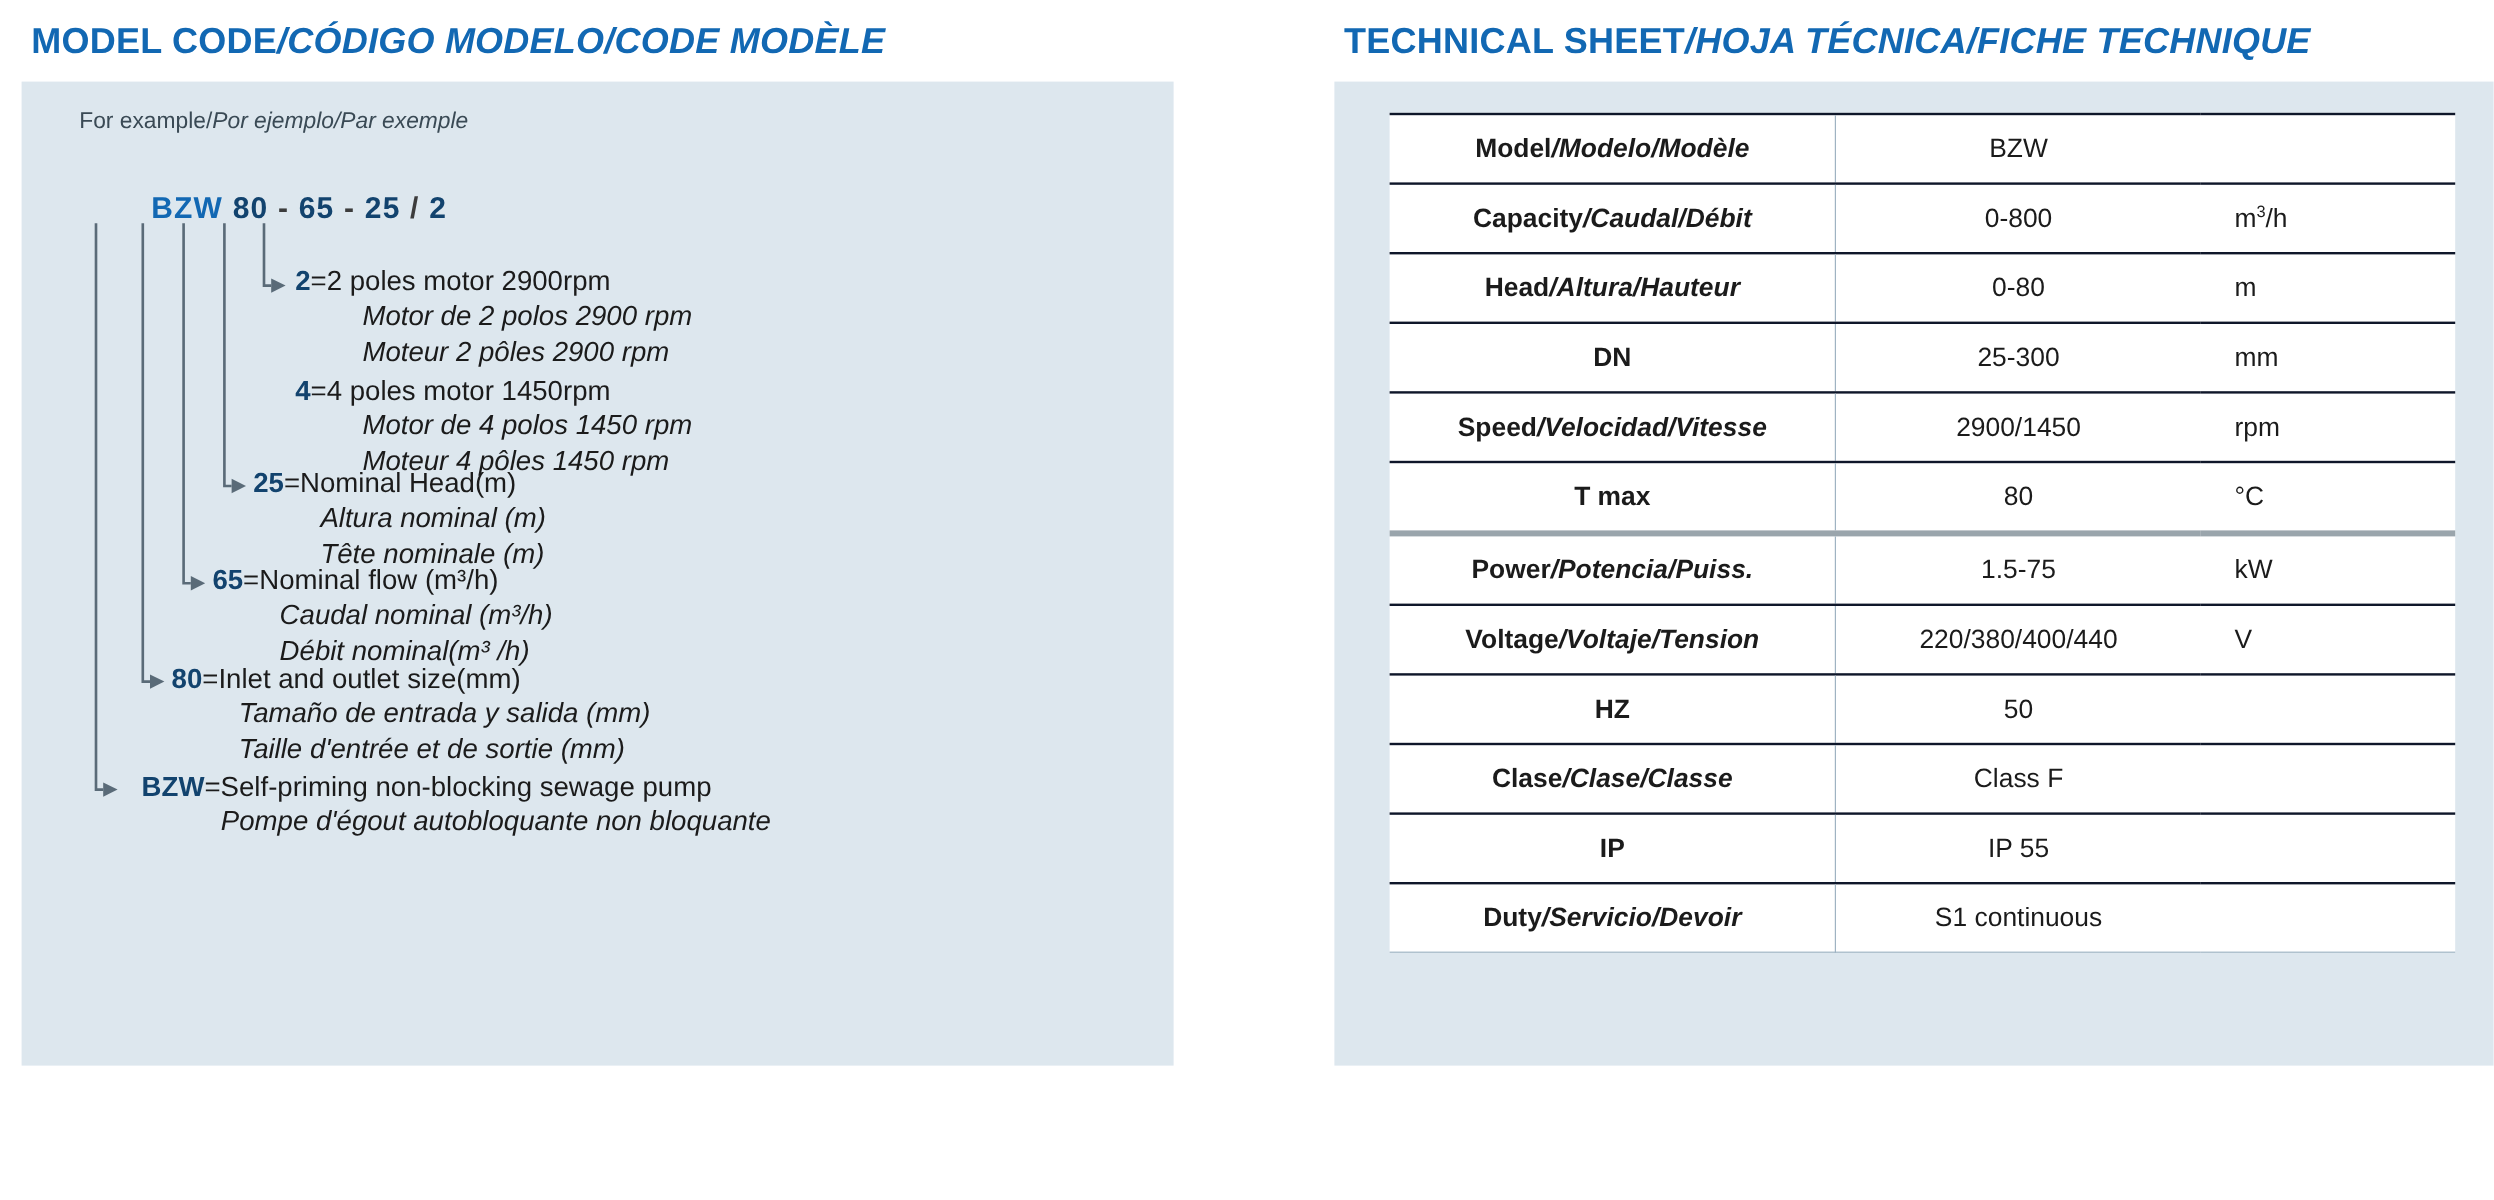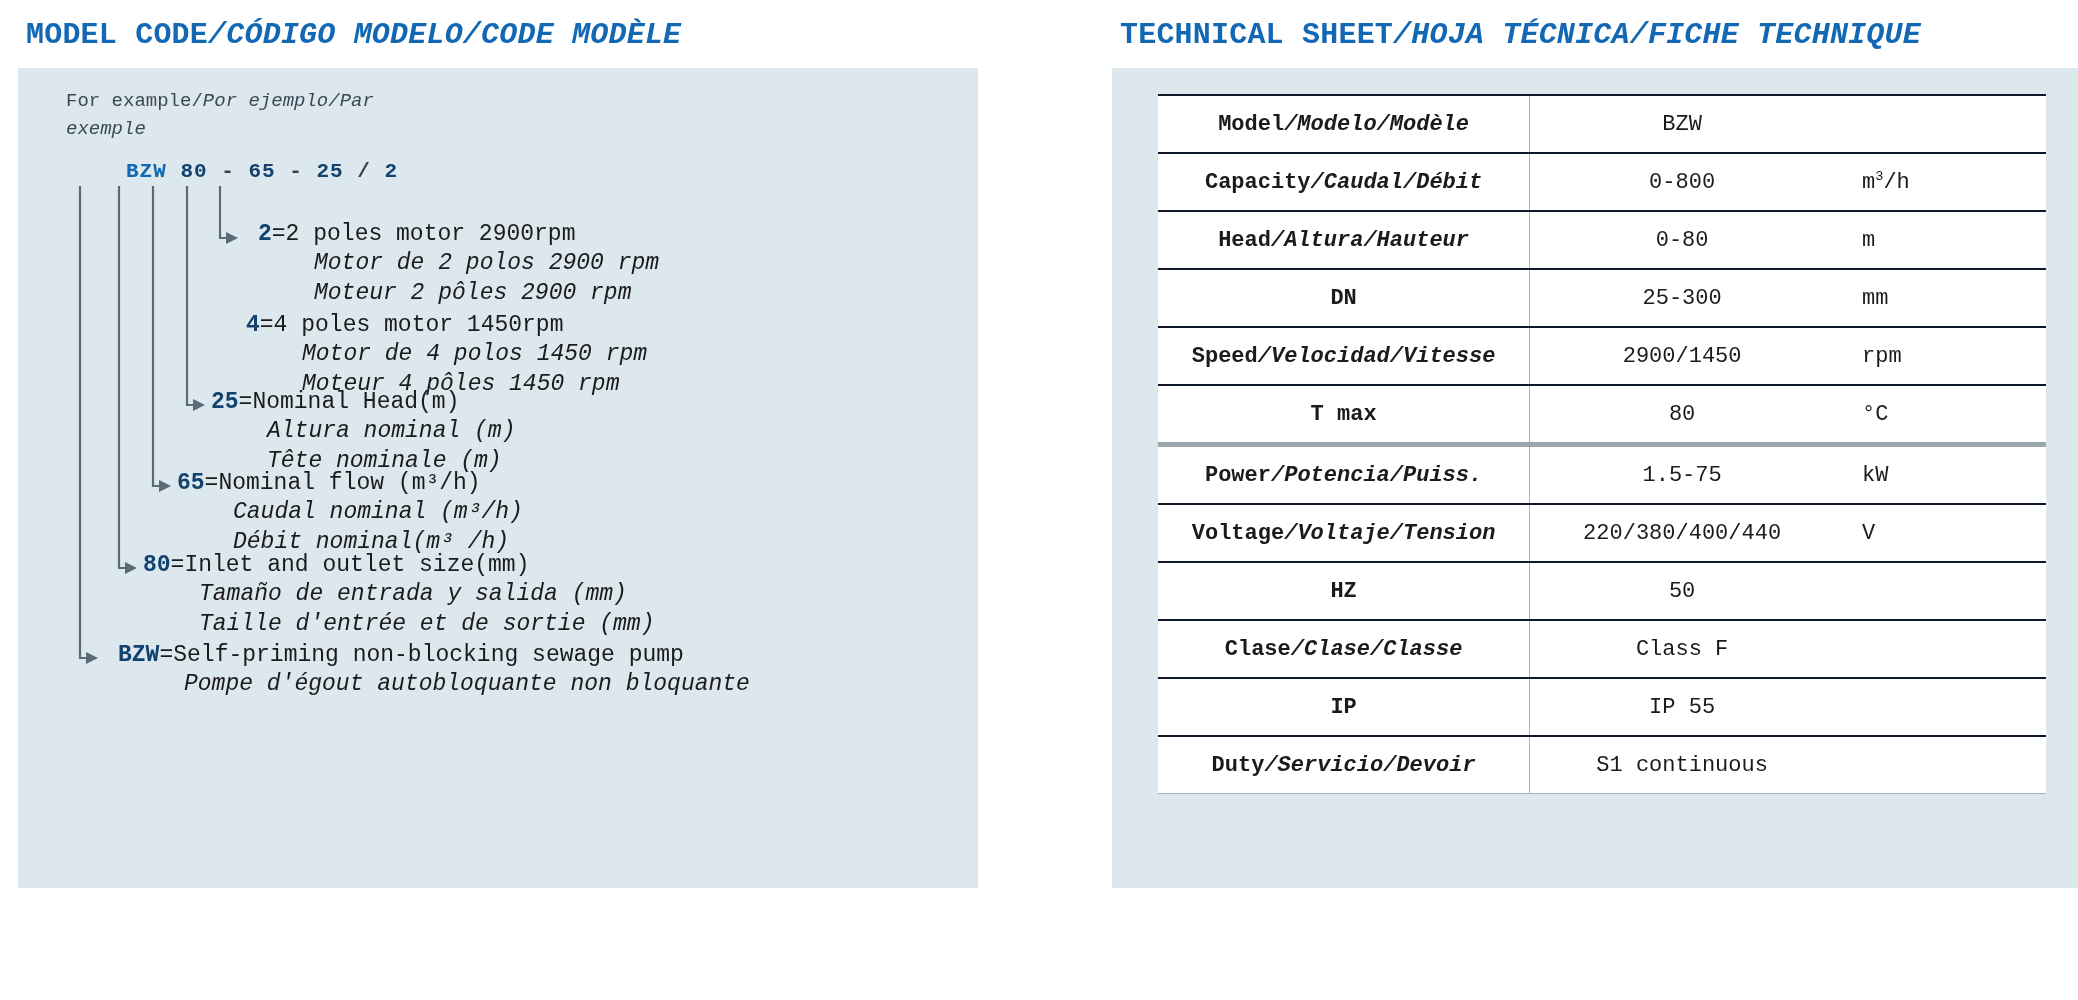--- a/index.html
+++ b/index.html
@@ -11,21 +11,20 @@
     width: 2078px;
     height: 1000px;
     font-family: "Liberation Sans", sans-serif;
     color: #1b1b1b;
     overflow: hidden;
   }
   .page {
     position: relative;
     width: 2078px;
     height: 808px;
-    font-family: Liberation Mono, monospace;
   }
 
   
   .left-panel {
     position: absolute;
     left: 18px;
     top: 18px;
     width: 980px;
   }
   .section-title {
@@ -54,21 +53,21 @@
     font-size: 19px;
     color: #3a4a55;
     line-height: 1.45;
   }
   .example-label .ital { font-style: italic; }
 
   .code-line {
     position: absolute;
     left: 108px;
     top: 92px;
-    font-size: 21px;
+    font-size: 25px;
     font-weight: bold;
     color: #1268b3;
     letter-spacing: 1px;
     white-space: nowrap;
   }
   .code-line .dark { color: #12436e; }
   .code-line .sep { color: #3c3c3c; font-weight: bold; }
 
   
   .connectors {
@@ -192,21 +191,21 @@
         </g>
         <g fill="#5a6b78">
           <polygon points="208,164 220,170 208,176"></polygon>
           <polygon points="175,331 187,337 175,343"></polygon>
           <polygon points="141,412 153,418 141,424"></polygon>
           <polygon points="107,494 119,500 107,506"></polygon>
           <polygon points="68,584 80,590 68,596"></polygon>
         </g>
       </svg>
 
-      <div class="entry" style="left:228px; top:152px;margin-left:12px;">
+      <div class="entry" style="left:228px; top:152px;">
         <span class="l1"><span class="key">2</span><span>=2 poles motor 2900rpm</span></span>
         <span class="l2">Motor de 2 polos 2900 rpm</span>
         <span class="l3">Moteur 2 pôles 2900 rpm</span>
       </div>
 
       <div class="entry" style="left:228px; top:243px;">
         <span class="l1"><span class="key">4</span><span>=4 poles motor 1450rpm</span></span>
         <span class="l2">Motor de 4 polos 1450 rpm</span>
         <span class="l3">Moteur 4 pôles 1450 rpm</span>
       </div>

